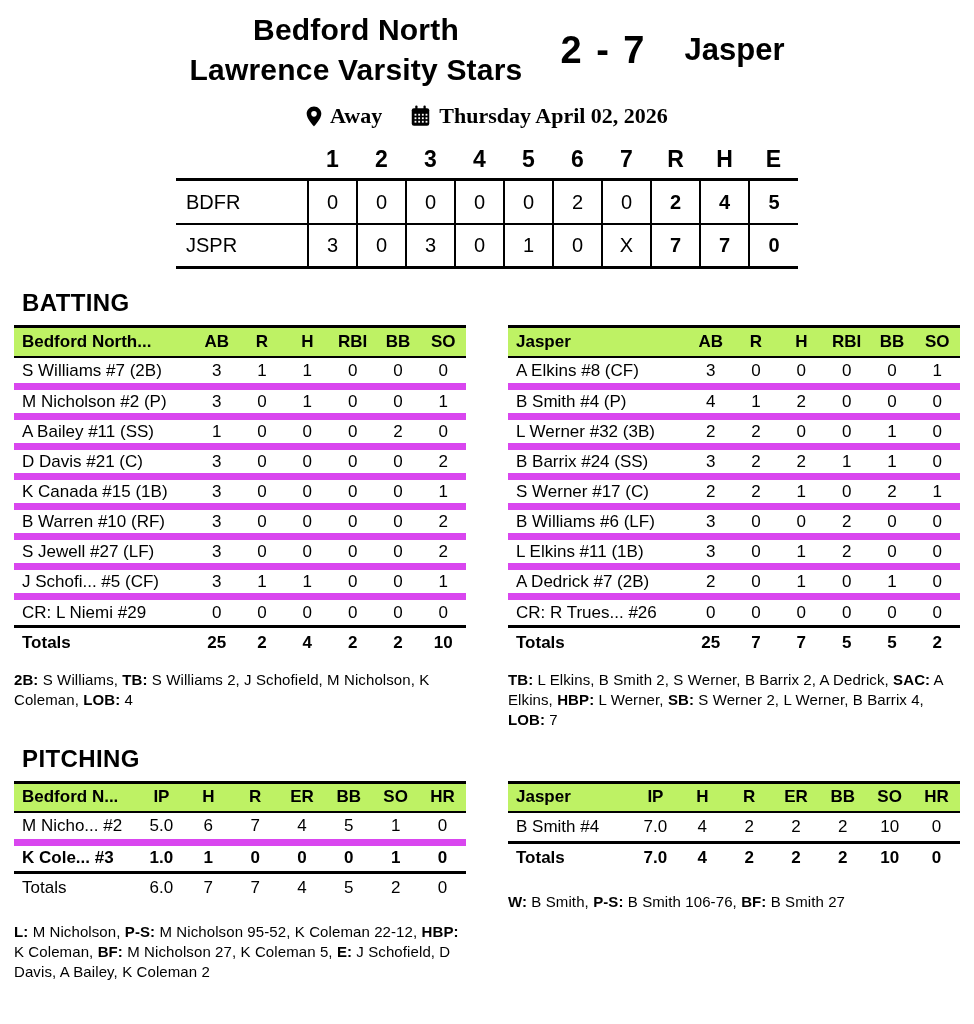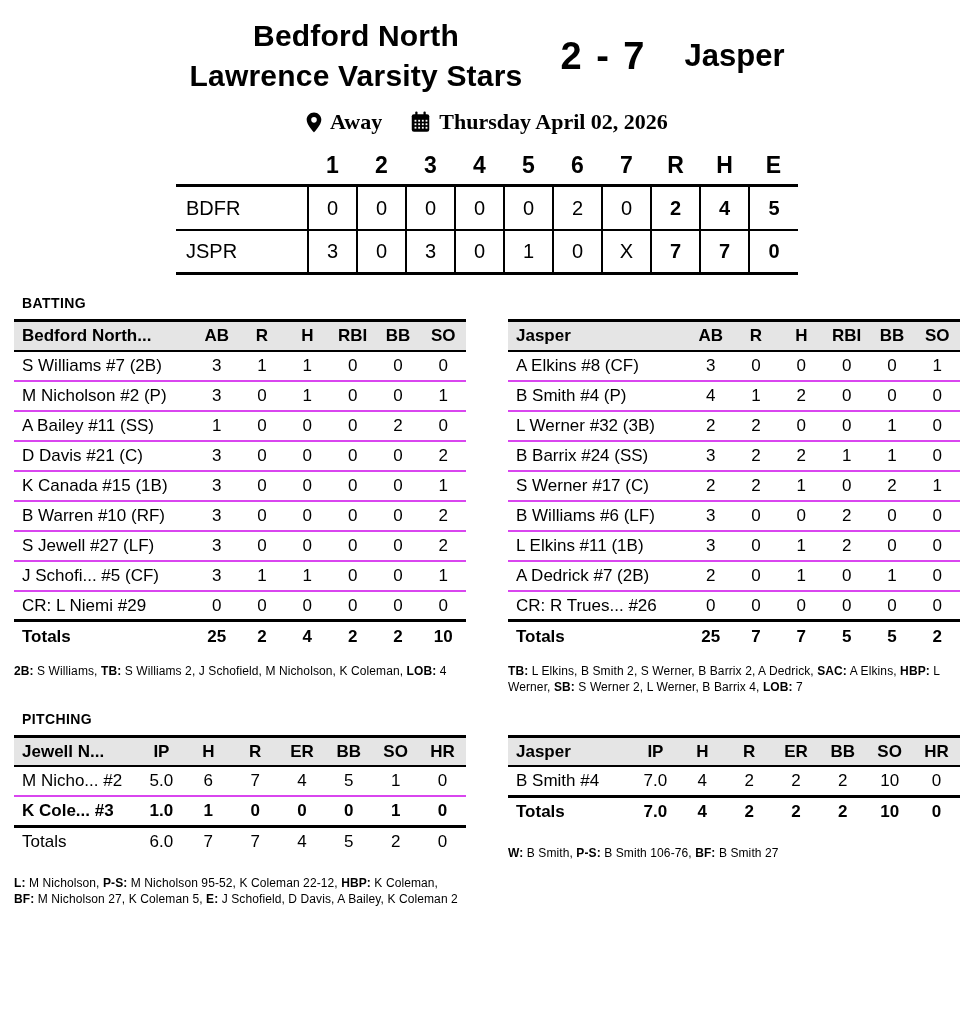--- a/index.html
+++ b/index.html
@@ -3,59 +3,59 @@
 <meta charset="utf-8">
 <style>
   * { box-sizing: border-box; margin: 0; padding: 0; }
   html, body { background: #fff; }
   body {
     width: 974px; height: 1024px; margin: 0 auto;
     color: #000; font-family: "Liberation Sans", sans-serif;
     overflow: hidden;
   }
   
-  .page-header { display: flex; justify-content: center; align-items: center; gap: 38px; padding-top: 16px; }
+  .page-header { display: flex; justify-content: center; align-items: center; gap: 38px; padding-top: 10px; }
   .home-title { font-size: 30px; font-weight: 700; text-align: center; line-height: 1.34; letter-spacing: .2px; }
   .score { font-size: 38px; font-weight: 700; letter-spacing: 2px; white-space: nowrap; }
   .away-title { font-size: 31px; font-weight: 700; }
   .info-line { display: flex; justify-content: center; align-items: center; gap: 28px; margin-top: 13px; font-size: 22px; font-weight: 600; }
   .info-item { display: flex; align-items: center; gap: 8px; font-family: Liberation Serif, serif; }
   .icon { display: inline-flex; align-items: center; }
   
   table { border-collapse: collapse; }
   .linescore { margin: 17px auto 0; border-bottom: 3px solid #000; table-layout: fixed; }
   .linescore th { font-size: 23px; font-weight: 600; padding: 0 0 5px; text-align: center; }
   .linescore th:first-child { width: 132px; }
   .linescore th:not(:first-child) { width: 49px; }
   .linescore thead tr { border-bottom: 3px solid #000; }
   .linescore tbody tr + tr { border-top: 2px solid #000; }
   .linescore td { text-align: center; font-size: 20px; height: 44px; }
   .linescore td + td { border-left: 2px solid #000; }
   .linescore td:first-child { text-align: left; padding-left: 10px; font-weight: 500; }
   .linescore th:nth-last-child(-n+3), .linescore td:nth-last-child(-n+3) { font-weight: 700; }
   
-  .section-title { font-size: 14px; font-weight: 700; letter-spacing: .4px; margin: 0 0 8px 22px; }
+  .section-title { font-size: 24px; font-weight: 700; letter-spacing: .4px; margin: 0 0 8px 22px; }
   .batting-section { margin-top: 20px; }
   .pitching-section { margin-top: 15px; }
   .cols { display: flex; gap: 42px; padding: 0 14px; align-items: flex-start; }
   .col { width: 452px; flex: 0 0 452px; }
   
   .stat { width: 100%; border-top: 3px solid #000; table-layout: fixed; }
-  .stat thead tr { background: #e5e5e5; border-bottom: 2px solid #000; }
+  .stat thead tr { background: #bef264; border-bottom: 2px solid #000; }
   .stat th { font-size: 17px; font-weight: 700; text-align: center; height: 30px; white-space: nowrap; }
   .stat th:first-child { text-align: left; padding-left: 8px; }
   .stat.batting th:first-child { width: 180px; }
   .stat.pitch th:first-child { width: 124px; }
   .stat td { text-align: center; font-size: 17px; height: 30px; white-space: nowrap; }
   .stat td:first-child { text-align: left; padding-left: 8px; }
-  .stat tbody tr + tr { border-top: 2px solid #d946ef; }
+  .stat tbody tr + tr { border-top: 7px solid #d946ef; }
   .stat tbody tr:last-child { border-top: 3px solid #000; }
   .stat tr.bold td { font-weight: 700; }
   
-  .notes { margin-top: 13px; font-size: 12px; line-height: 1.33; max-width: 447px; letter-spacing: .1px; }
+  .notes { margin-top: 13px; font-size: 15px; line-height: 1.33; max-width: 447px; letter-spacing: .1px; }
   .notes b { font-weight: 700; }
   .pitch-notes { margin-top: 20px; }
 </style>
 </head>
 <body>
 
 <header class="page-header">
   <div class="home-title">
     <div>Bedford North</div>
     <div>Lawrence Varsity Stars</div>
@@ -367,21 +367,21 @@
   </div>
 </section>
 
 <section class="pitching-section">
   <h2 class="section-title">PITCHING</h2>
   <div class="cols">
     <div class="col">
       <table class="stat pitch">
         <thead>
           <tr>
-            <th>Jewell N...</th>
+            <th>Bedford N...</th>
             <th>IP</th>
             <th>H</th>
             <th>R</th>
             <th>ER</th>
             <th>BB</th>
             <th>SO</th>
             <th>HR</th>
           </tr>
         </thead>
         <tbody>

